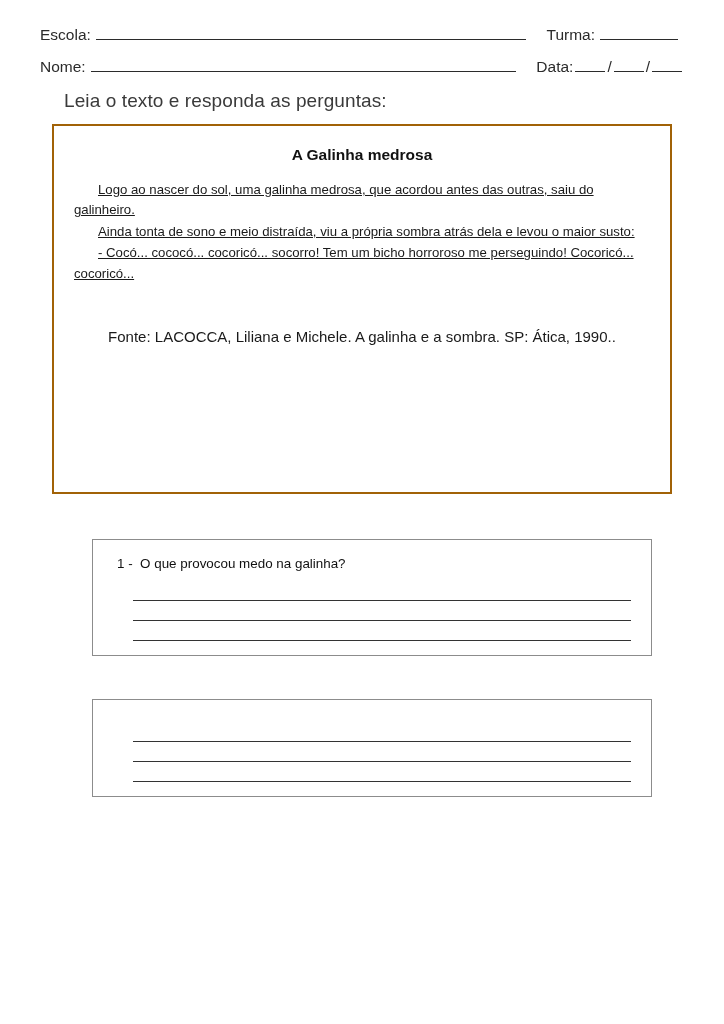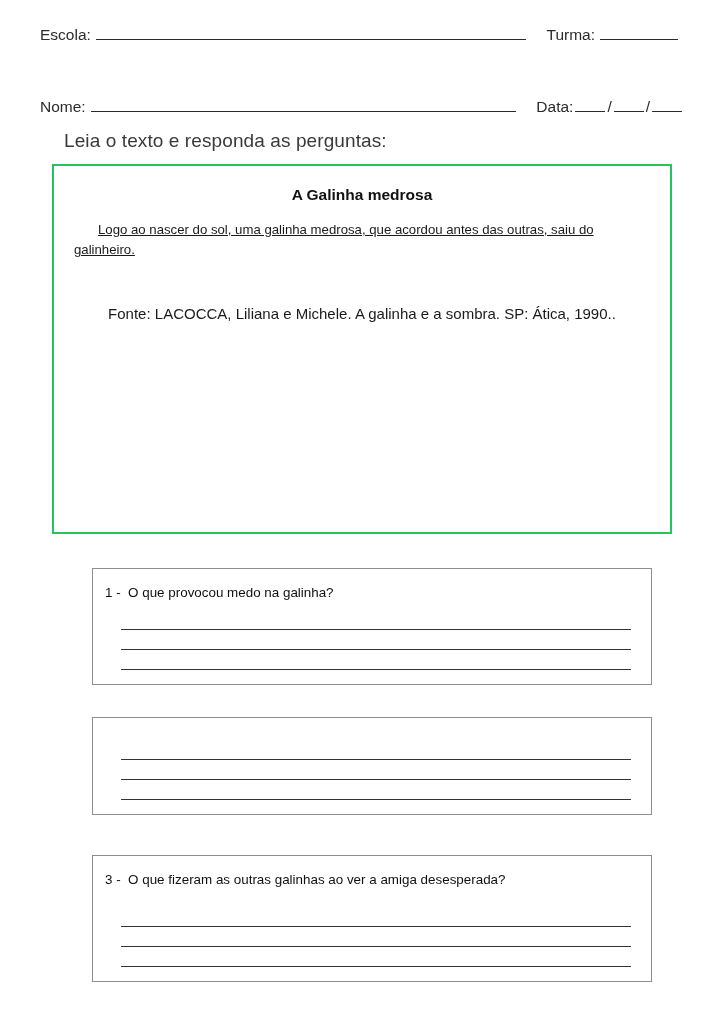--- a/index.html
+++ b/index.html
@@ -47,33 +47,32 @@
     flex: 0 0 30px;
     margin: 0 2px;
   }
   .hdr-spacer {
     flex: 0 0 14px;
   }
   .date-group {
     display: flex;
     align-items: baseline;
     white-space: nowrap;
-    margin-top: 40px;
   }
 
   .instructions {
     font-size: 19px;
     color: #3a3a3a;
     margin: 14px 0 12px 24px;
     letter-spacing: .1px;
   }
 
   
   .textbox {
-    border: 2px solid #22c55e;
+    border: 2px solid #a16207;
     box-sizing: border-box;
     margin: 0 12px 0 12px;
     padding: 14px 20px 18px 20px;
     min-height: 370px;
     position: relative;
   }
   .text-title {
     text-align: center;
     font-weight: bold;
     font-size: 15.5px;
@@ -92,22 +91,22 @@
     text-align: center;
     font-size: 15px;
     color: #1a1a1a;
     margin-top: 44px;
   }
 
   
   .qbox {
     border: 1px solid #8c8c8c;
     box-sizing: border-box;
-    margin: 0 32px 0 52px;
-    padding: 16px 18px 14px 6px;
+    margin: 11px 32px 0 52px;
+    padding: 16px 18px 14px 18px;
   }
   .q-text {
     font-size: 13.4px;
     color: #111;
     margin: 0 0 14px 6px;
   }
   .answer-lines {
     padding: 0 2px 0 22px;
   }
   .aline {
@@ -148,20 +147,22 @@
       <span class="hdr-label">/</span>
       <span class="fill tiny"></span>
     </span>
   </div>
 
   <div class="instructions">Leia o texto e responda as perguntas:</div>
 
   <div class="textbox">
     <div class="text-title">A Galinha medrosa</div>
     <p class="para">Logo ao nascer do sol, uma galinha medrosa, que acordou antes das outras, saiu do galinheiro.</p>
+    <p class="para">Ainda tonta de sono e meio distraída, viu a própria sombra atrás dela e levou o maior susto:</p>
+    <p class="para">- Cocó... cococó... cocoricó... socorro! Tem um bicho horroroso me perseguindo! Cocoricó... cocoricó...</p>
     <div class="source">Fonte: LACOCCA, Liliana e Michele. A galinha e a sombra. SP: Ática, 1990..</div>
   </div>
 
   <div class="gap-a"></div>
 
   <div class="qbox q1">
     <div class="q-text">
       <span>1 -</span>
       &nbsp;<span>O que provocou medo na galinha?</span>
     </div>
@@ -177,25 +178,14 @@
   <div class="qbox q2">
     <div class="answer-lines">
       <div class="aline"></div>
       <div class="aline"></div>
       <div class="aline"></div>
     </div>
   </div>
 
   <div class="gap-c"></div>
 
-  <div class="qbox q3">
-    <div class="q-text">
-      <span>3 -</span>
-      &nbsp;<span>O que fizeram as outras galinhas ao ver a amiga desesperada?</span>
-    </div>
-    <div class="answer-lines">
-      <div class="aline"></div>
-      <div class="aline"></div>
-      <div class="aline"></div>
-    </div>
-  </div>
 
 </div>
 
 </body></html>

